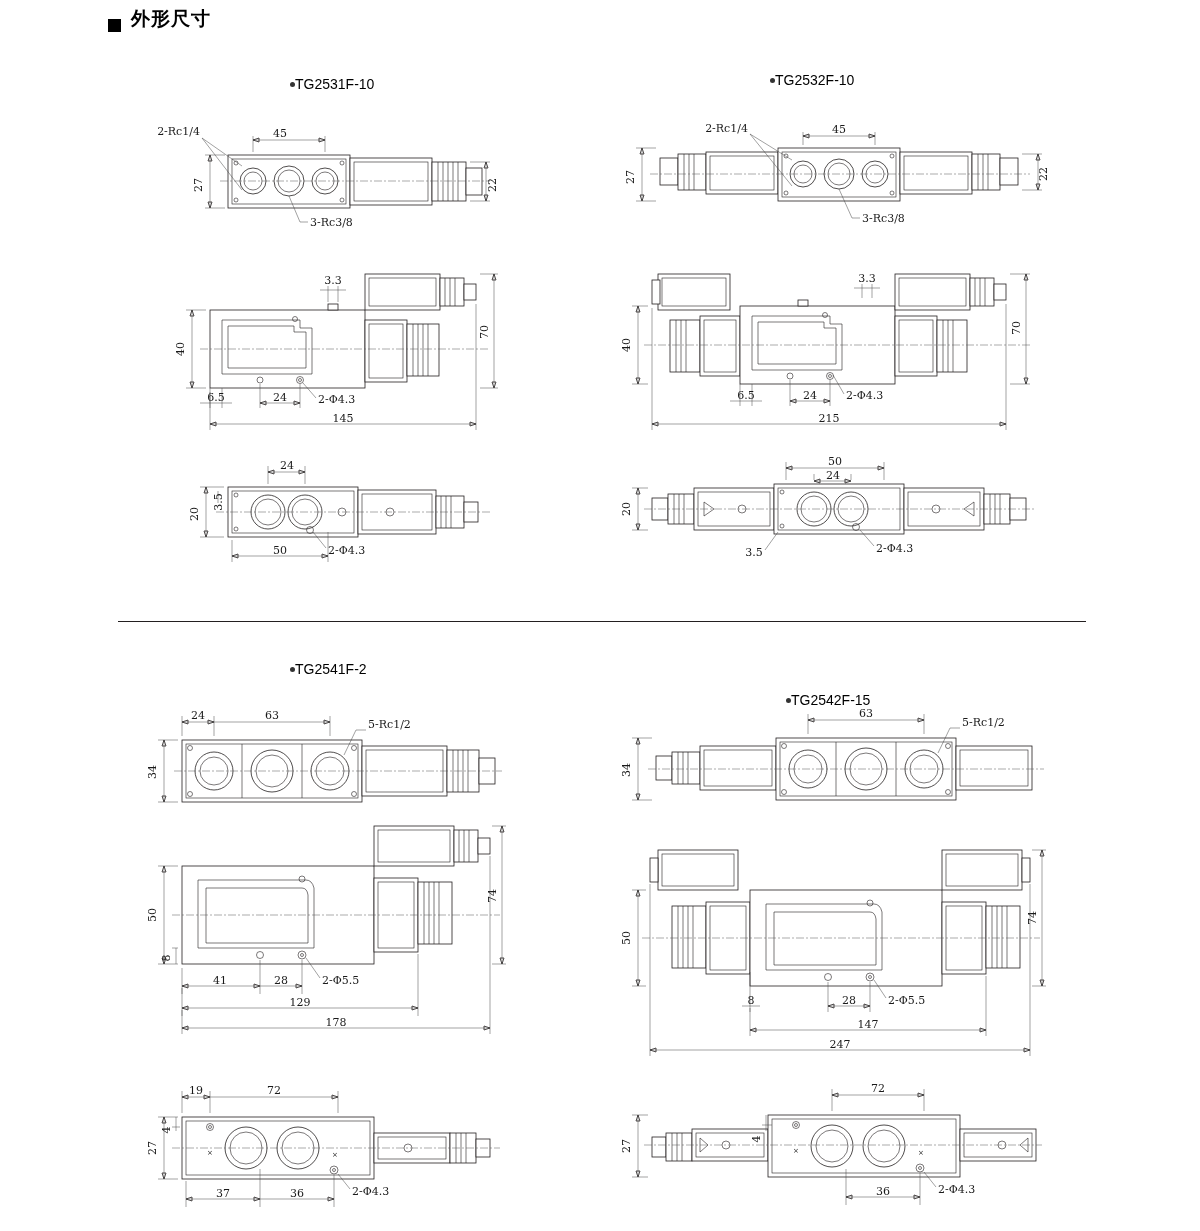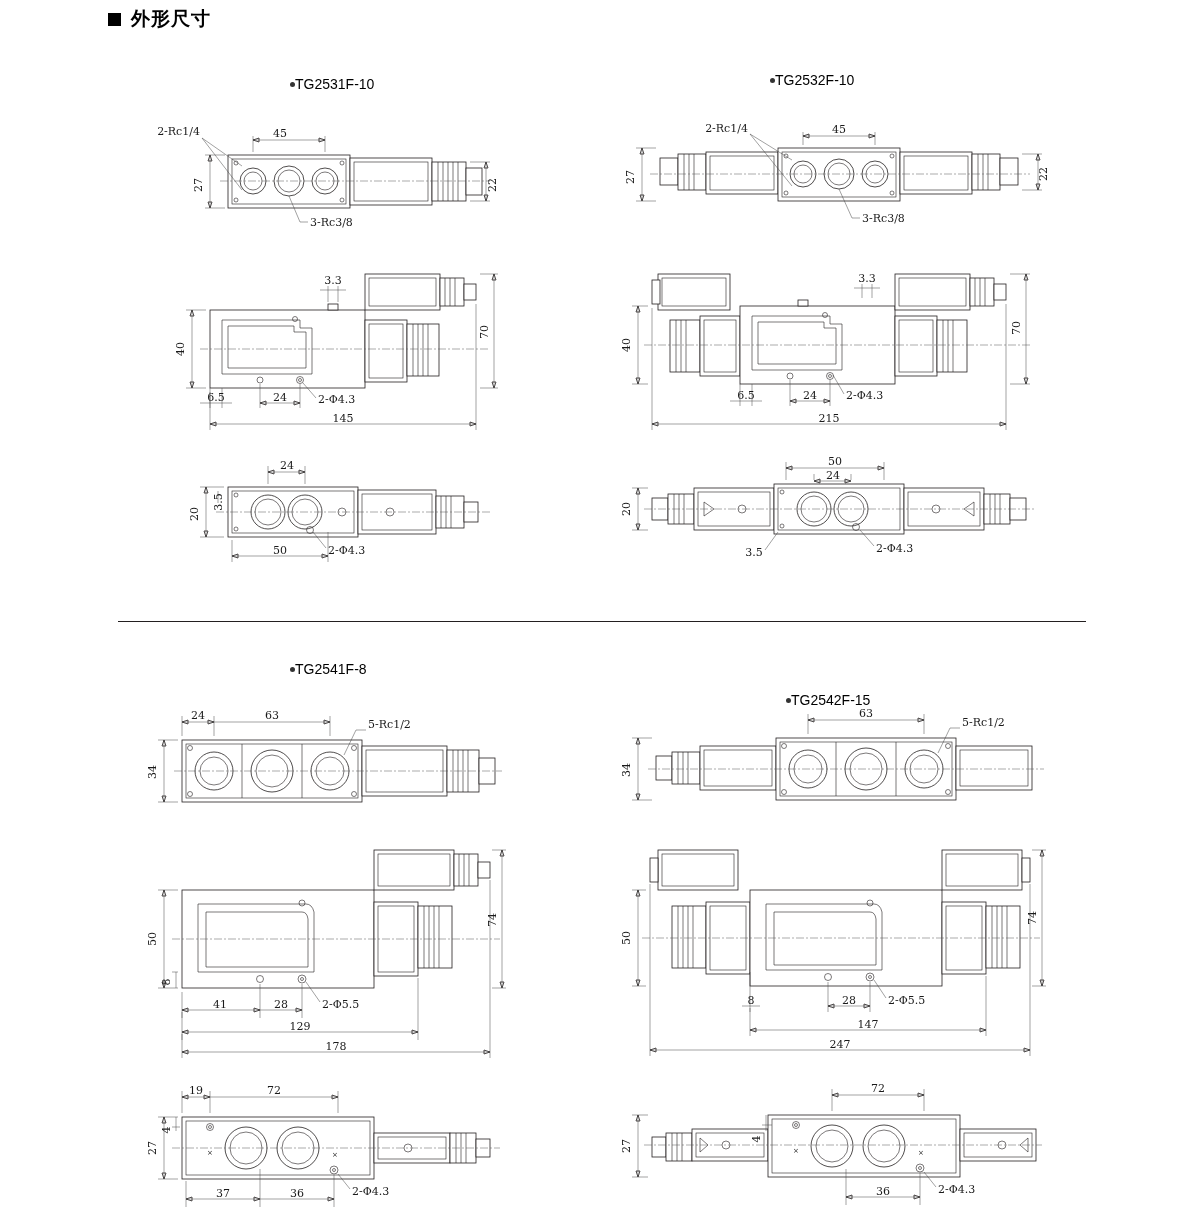--- a/index.html
+++ b/index.html
@@ -15,21 +15,21 @@
     color: #000000;
     overflow: hidden;
   }
 
   
   .page-header {
     position: absolute;
     left: 108px;
     top: 6px;
     display: flex;
-    align-items: center;
+    align-items: flex-end;
     gap: 10px;
   }
   .header-bullet {
     width: 13px;
     height: 13px;
     background: #000;
     display: inline-block;
   }
   .header-title {
     font-size: 19px;
@@ -122,21 +122,21 @@
 <div class="model-caption" style="left:290px; top:76px;">
   <span class="dot"></span>
   <span>TG2531F-10</span>
 </div>
 <div class="model-caption" style="left:770px; top:72px;">
   <span class="dot"></span>
   <span>TG2532F-10</span>
 </div>
 <div class="model-caption" style="left:290px; top:661px;">
   <span class="dot"></span>
-  <span>TG2541F-8</span>
+  <span>TG2541F-2</span>
 </div>
 <div class="model-caption" style="left:786px; top:692px;">
   <span class="dot"></span>
   <span>TG2542F-15</span>
 </div>
 
 <div class="drawing" style="left:150px; top:130px;">
 <svg width="360" height="110" viewBox="0 0 360 110">
 
   <rect class="ln fillw" x="78" y="25" width="122" height="53"></rect>
@@ -579,21 +579,21 @@
   <path class="ln" d="M14 30 l-2 6 h4 z" fill="#231f20"></path>
   <path class="ln" d="M14 92 l-2 -6 h4 z" fill="#231f20"></path>
   <text class="dim" x="6" y="62" text-anchor="middle" transform="rotate(-90 6 62)">34</text>
 
   <line class="ext" x1="194" y1="45" x2="206" y2="20"></line>
   <line class="ext" x1="206" y1="20" x2="216" y2="20"></line>
   <text class="dim" x="218" y="18">5-Rc1/2</text>
 </svg>
 </div>
 
-<div class="drawing" style="left:150px; top:840px;">
+<div class="drawing" style="left:150px; top:816px;">
 <svg width="360" height="220" viewBox="0 0 360 220">
   <rect class="ln fillw" x="32" y="50" width="192" height="98"></rect>
   <path class="thin" d="M48 64 h108 q6 0 8 8 v60 h-116 z"></path>
   <path class="thin" d="M56 72 h96 q5 0 6 7 v48 h-102 z"></path>
 
   <rect class="ln fillw" x="224" y="62" width="44" height="74"></rect>
   <rect class="thin" x="228" y="66" width="36" height="66"></rect>
 
   <rect class="ln fillw" x="224" y="10" width="80" height="40"></rect>
   <rect class="thin" x="228" y="14" width="72" height="32"></rect>

